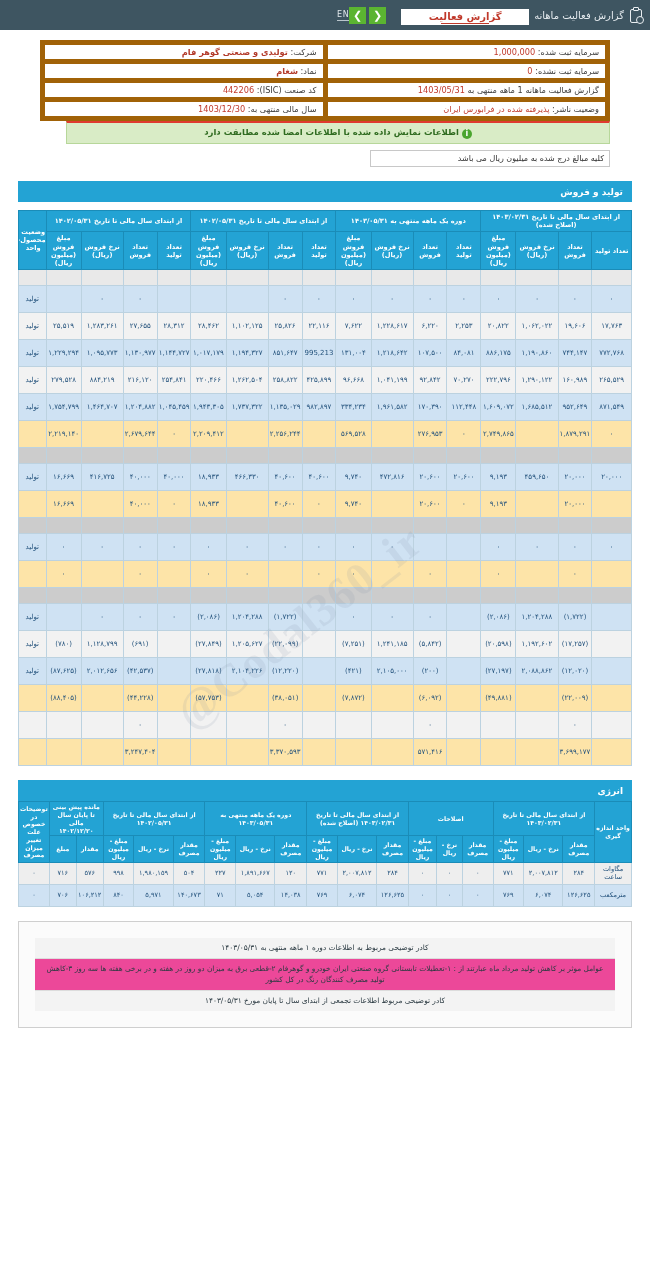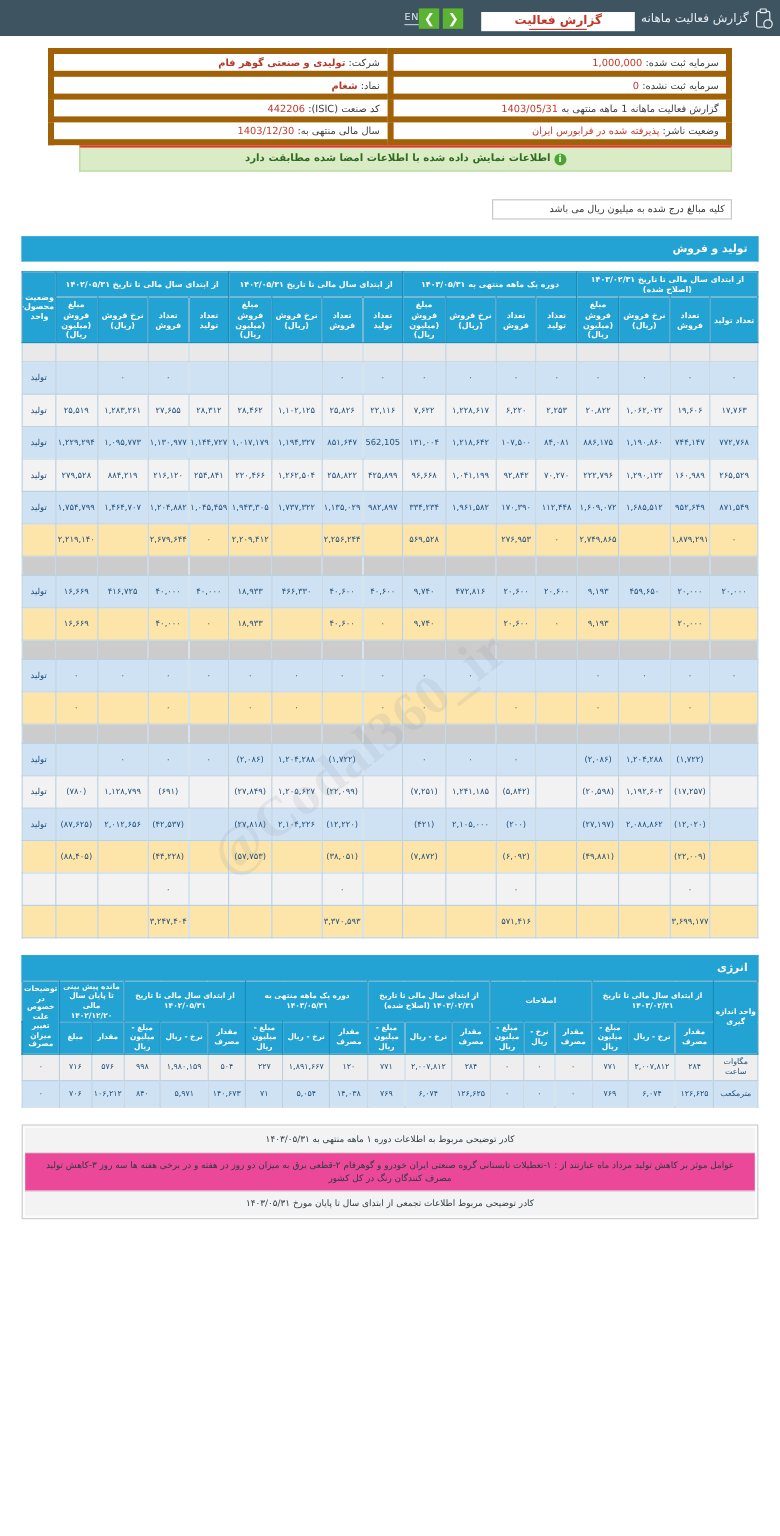--- a/index.html
+++ b/index.html
@@ -125,22 +125,22 @@
   }
   .notice .i {
     display: inline-block;
     width: 10px; height: 10px; border-radius: 50%;
     background: #4aa52e; color: #fff;
     font-size: 8px; line-height: 10px; text-align: center;
     margin-left: 3px; vertical-align: -1px;
     font-weight: bold;
   }
   .unitnote {
-    margin-top: 23px;
-    width: 200px;
+    margin-top: 6px;
+    width: 240px;
     border: 1px solid #c8c8c8;
     font-size: 8px;
     color: #333;
     padding: 3px 5px;
     background: #fff;
   }
 
   
   .section { padding: 0 18px; }
   .sec-title {
@@ -206,21 +206,21 @@
   }
   table.energy thead th {
     background: #23a3d4; color: #fff; font-weight: bold;
     border: 1px solid #1a8cb8;
     font-size: 6.2px; line-height: 1.25;
   }
   table.energy td { background: #eeeeee; color: #23527c; height: 22px; }
   table.energy tr.alt td { background: #cfe2f3; }
 
   
-  .notes { border: 1px solid #cfcfcf; background: #fbfbfb; padding: 2px; }
+  .notes { border: 1px solid #cfcfcf; background: #fbfbfb; padding: 16px; }
   .note-row {
     font-size: 7.4px; color: #2b3a42;
     padding: 4px 6px; text-align: center;
     border-bottom: 1px solid #dcdcdc;
     background: #f3f3f3;
     line-height: 1.6;
   }
   .note-row.hl { background: #ec4899; }
   .note-row:last-child { border-bottom: none; }
 
@@ -428,21 +428,21 @@
         </tr>
         <tr class="r-blue tall">
           <td>۷۷۲,۷۶۸</td>
           <td>۷۴۴,۱۴۷</td>
           <td>۱,۱۹۰,۸۶۰</td>
           <td>۸۸۶,۱۷۵</td>
           <td>۸۴,۰۸۱</td>
           <td>۱۰۷,۵۰۰</td>
           <td>۱,۲۱۸,۶۴۲</td>
           <td>۱۳۱,۰۰۴</td>
-          <td>562,105</td>
+          <td>995,213</td>
           <td>۸۵۱,۶۴۷</td>
           <td>۱,۱۹۴,۳۲۷</td>
           <td>۱,۰۱۷,۱۷۹</td>
           <td>۱,۱۴۴,۷۲۷</td>
           <td>۱,۱۳۰,۹۷۷</td>
           <td>۱,۰۹۵,۷۷۳</td>
           <td>۱,۲۲۹,۲۹۴</td>
           <td>تولید</td>
         </tr>
         <tr class="r-white tall">

